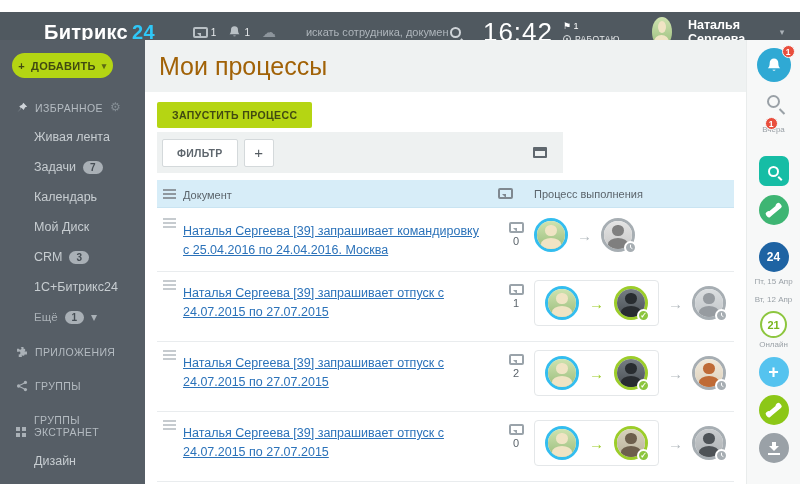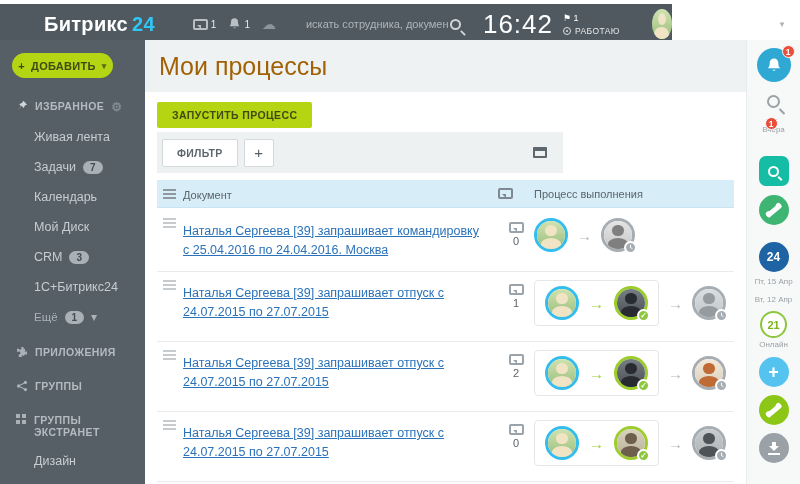--- a/index.html
+++ b/index.html
@@ -1,20 +1,20 @@
 <!DOCTYPE html>
 <html><head>
 <meta charset="utf-8">
 <style>
   html,body{margin:0;padding:0;background:#dfe3e5;}
   *{box-sizing:border-box;font-family:"Liberation Sans",sans-serif;}
   .frame{position:relative;width:800px;height:484px;overflow:hidden;background:#fff;}
 
   
-  .topbar{position:absolute;top:4px;left:0;width:672px;height:40px;background:#505960;display:flex;align-items:center;}
+  .topbar{position:absolute;top:12px;left:0;width:800px;height:40px;background:#505960;display:flex;align-items:center;}
   .logo{padding-left:44px;font-size:20px;font-weight:bold;color:#fff;letter-spacing:.3px;white-space:nowrap;cursor:pointer;}
   .logo .n24{color:#2fc7f7;margin-left:4px;}
   .tb-icons{display:flex;align-items:center;gap:4px;margin-left:38px;color:#b9c0c5;}
   .tb-ic{display:flex;align-items:center;gap:3px;font-size:10px;color:#e8ebed;cursor:pointer;}
   .tb-sep{width:1px;height:40px;background:rgba(255,255,255,.09);margin-left:14px;}
   .tb-search{display:flex;align-items:center;width:222px;padding:0 8px 0 14px;}
   .tb-search input{flex:1;background:transparent;border:0;outline:0;color:#c6cbd0;font-size:11px;}
   .tb-search input::placeholder{color:#aeb5bb;}
   .mag{width:11px;height:11px;border:2px solid #cfd4d8;border-radius:50%;position:relative;flex:0 0 auto;cursor:pointer;}
   .mag::after{content:"";position:absolute;width:2px;height:6px;background:#cfd4d8;left:10px;top:9px;transform:rotate(-45deg);}
@@ -33,21 +33,21 @@
   
   .chatbub{width:15px;height:11px;border:2px solid #b9c0c5;border-radius:2px;position:relative;}
   .chatbub::after{content:"";position:absolute;left:2px;bottom:-5px;border:4px solid transparent;border-top-color:#b9c0c5;border-right-width:0;}
   .bellic{width:13px;height:14px;display:block;}
   .cloudic{font-size:14px;color:#8d959c;line-height:1;}
 
   
   .lnav{position:absolute;top:40px;left:0;width:145px;height:444px;background:#565e66;overflow:hidden;}
   .add-btn{margin:13px 0 0 12px;width:101px;height:25px;border-radius:13px;background:#b4d513;color:#414a11;font-size:11px;font-weight:bold;display:flex;align-items:center;justify-content:center;gap:6px;cursor:pointer;letter-spacing:.3px;}
   .add-btn .caret{color:#5c6a14;}
-  .nav-head{display:flex;align-items:flex-start;gap:7px;padding:0 0 0 16px;margin-top:22px;font-size:10.5px;font-weight:bold;color:#b4bbc1;letter-spacing:.4px;cursor:pointer;}
+  .nav-head{display:flex;align-items:flex-end;gap:7px;padding:0 0 0 16px;margin-top:22px;font-size:10.5px;font-weight:normal;color:#b4bbc1;letter-spacing:.4px;cursor:pointer;}
   .nav-head .gear{color:#848d94;font-size:12px;cursor:pointer;}
   .nav-item{padding-left:34px;margin-top:16px;font-size:12.5px;color:#c7cdd1;display:flex;align-items:center;gap:7px;cursor:pointer;white-space:nowrap;}
   .nav-badge{background:#a9b0b6;color:#454d54;font-size:10px;font-weight:bold;border-radius:8px;padding:1px 7px;}
   .nav-more{color:#aab1b7;font-size:12px;}
   .sq3{width:11px;height:11px;position:relative;flex:0 0 auto;}
   .sq3::before{content:"";position:absolute;width:4px;height:4px;background:#aab1b7;left:0;top:0;box-shadow:6px 0 0 #aab1b7,0 6px 0 #aab1b7,6px 6px 0 #aab1b7;}
 
   
   .main{position:absolute;top:40px;left:145px;width:601px;height:444px;background:#fff;}
   .title-strip{height:52px;background:#eff2f2;display:flex;align-items:center;padding-left:14px;}

